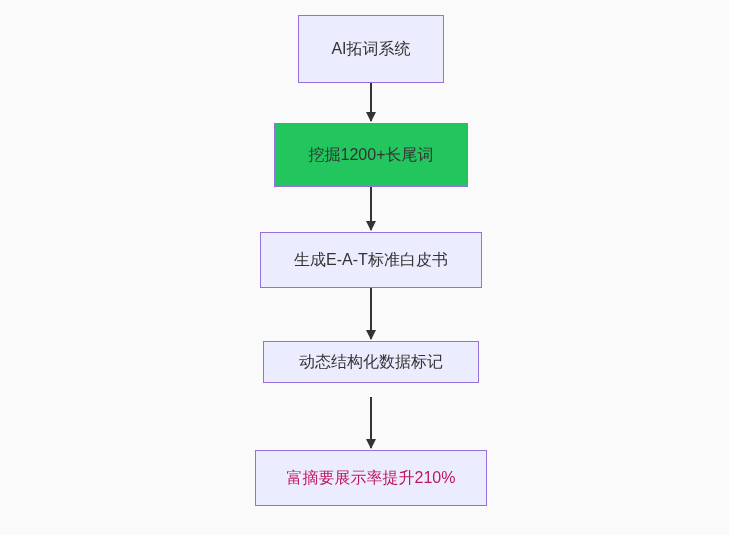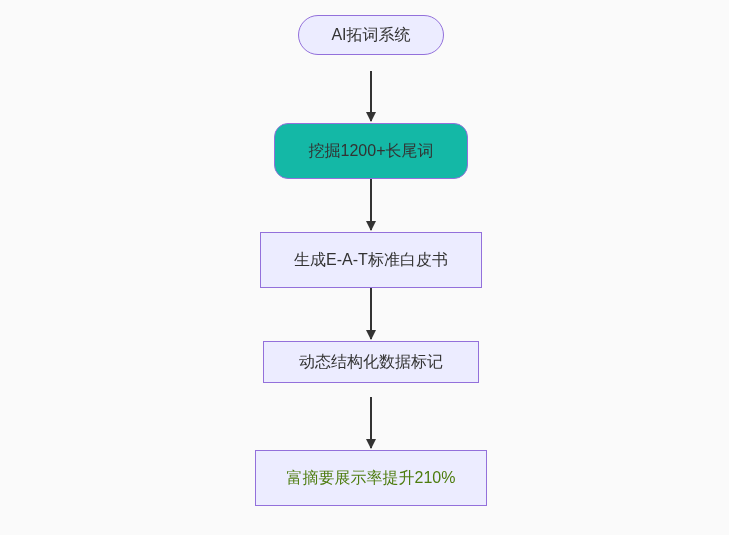--- a/index.html
+++ b/index.html
@@ -50,28 +50,28 @@
       </marker>
     </defs>
     <g id="edge-lines">
         <line x1="371" y1="71" x2="371" y2="121" stroke="#333333" stroke-width="2" marker-end="url(#arrowhead)"></line>
         <line x1="371" y1="179" x2="371" y2="230" stroke="#333333" stroke-width="2" marker-end="url(#arrowhead)"></line>
         <line x1="371" y1="288" x2="371" y2="339" stroke="#333333" stroke-width="2" marker-end="url(#arrowhead)"></line>
         <line x1="371" y1="397" x2="371" y2="448" stroke="#333333" stroke-width="2" marker-end="url(#arrowhead)"></line>
       </g>
   </svg>
 
-<div class="node" style="left: 298px; top: 15px; width: 146px; height: 40px; background: rgb(236, 236, 255); border-color: rgb(147, 112, 219); color: rgb(51, 51, 51); border-radius: 24px;">
+<div class="node" style="left: 298px; top: 15px; width: 146px; height: 68px; background: rgb(236, 236, 255); border-color: rgb(147, 112, 219); color: rgb(51, 51, 51);">
       <span>AI拓词系统</span>
     </div>
-    <div class="node" style="left: 274px; top: 123px; width: 194px; height: 56px; background: #14b8a6; border-color: rgb(147, 112, 219); color: rgb(51, 51, 51); border-radius: 14px;">
+    <div class="node" style="left: 274px; top: 123px; width: 194px; height: 64px; background: #22c55e; border-color: rgb(147, 112, 219); color: rgb(51, 51, 51);">
       <span>挖掘1200+长尾词</span>
     </div>
     <div class="node" style="left: 260px; top: 232px; width: 222px; height: 56px; background: rgb(236, 236, 255); border-color: rgb(147, 112, 219); color: rgb(51, 51, 51);">
       <span>生成E-A-T标准白皮书</span>
     </div>
     <div class="node" style="left: 263px; top: 341px; width: 216px; height: 42px; background: rgb(236, 236, 255); border-color: rgb(147, 112, 219); color: rgb(51, 51, 51);">
       <span>动态结构化数据标记</span>
     </div>
-    <div class="node" style="left: 255px; top: 450px; width: 232px; height: 56px; background: rgb(236, 236, 255); border-color: rgb(147, 112, 219); color: #4d7c0f;">
+    <div class="node" style="left: 255px; top: 450px; width: 232px; height: 56px; background: rgb(236, 236, 255); border-color: rgb(147, 112, 219); color: #be185d;">
       <span>富摘要展示率提升210%</span>
     </div>
   </div>
 
 </body></html>

